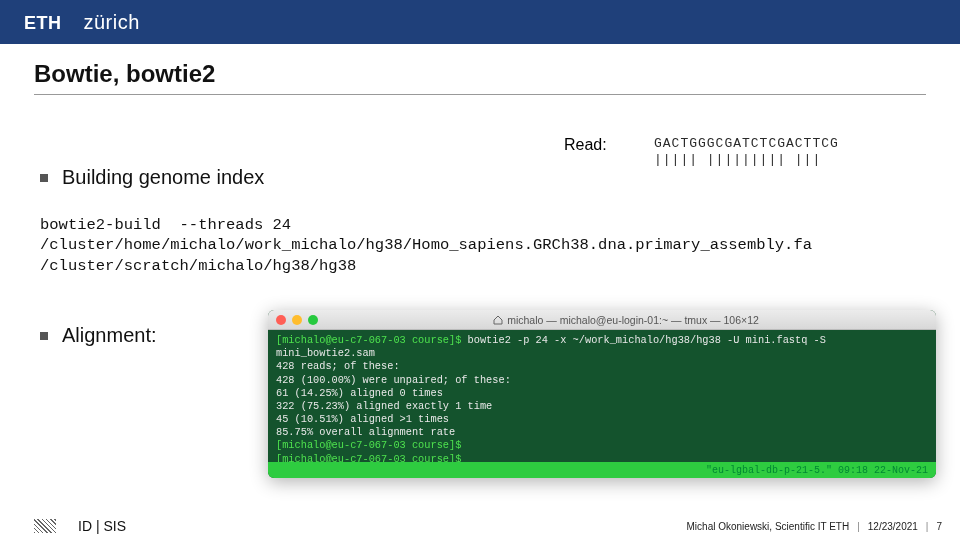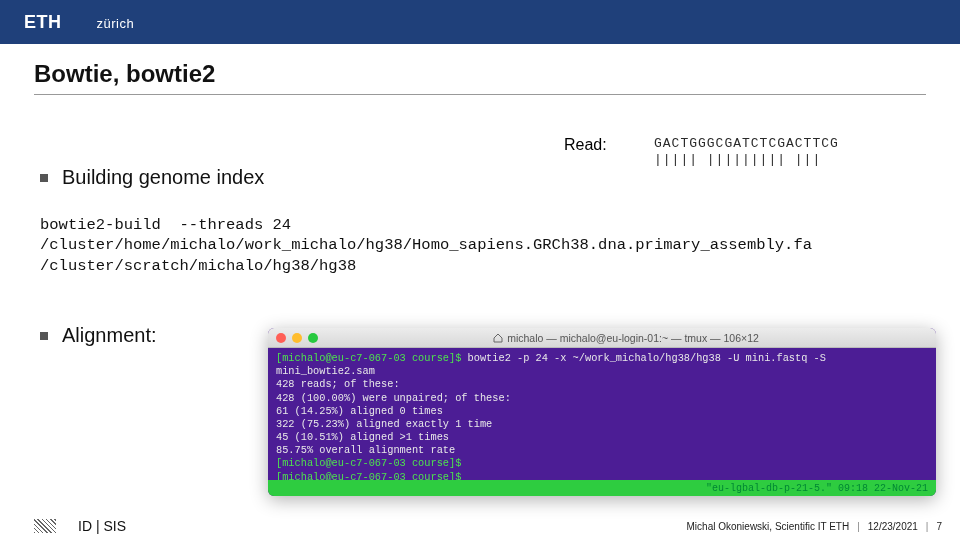--- a/index.html
+++ b/index.html
@@ -1,34 +1,34 @@
 <!DOCTYPE html>
 <html><head>
 <meta charset="utf-8">
 <style>
   * { box-sizing: border-box; margin: 0; padding: 0; }
   html, body { width: 960px; height: 540px; font-family: Arial, Helvetica, sans-serif; background: #fff; overflow: hidden; }
   .slide { position: relative; width: 960px; height: 540px; }
   .topbar { position: absolute; left: 0; top: 0; width: 960px; height: 44px; background: #1f407a; display: flex; align-items: center; padding-left: 24px; }
   .topbar .eth { color: #fff; font-weight: 700; font-size: 18px; letter-spacing: 0.5px; display: flex; align-items: baseline; gap: 20px; }
-  .topbar .eth .zur { font-weight: 400; font-size: 13px; margin-left: 15px; }
+  .topbar .eth .zur { font-weight: 400; font-size: 20px; margin-left: 2px; }
   .slide-title { position: absolute; left: 34px; top: 60px; font-size: 24px; font-weight: 700; color: #111; }
   .title-underline { position: absolute; left: 34px; right: 34px; top: 94px; height: 1px; background: #999; }
   .bullet-row { display: flex; align-items: center; gap: 14px; }
   .bullet-row .sq { width: 8px; height: 8px; background: #555; }
   .bullet-row .txt { font-size: 20px; color: #111; }
   .b1 { position: absolute; left: 40px; top: 166px; }
   .read-ref { position: absolute; left: 564px; top: 136px; width: 376px; }
   .rr-row { display: flex; }
   .rr-label { width: 90px; font-size: 16px; color: #000000; font-family: Arial, sans-serif; }
   .rr-seq { font-family: "Courier New", monospace; font-size: 13px; letter-spacing: 1px; color: #2a2a2a; }
   .rr-ticks { padding-left: 90px; font-family: "Courier New", monospace; font-size: 13px; letter-spacing: 1px; color: #2a2a2a; line-height: 0.9; }
   .codeblock { position: absolute; left: 40px; top: 215px; right: 30px; font-family: "Courier New", monospace; font-size: 15.5px; color: #111; line-height: 1.32; white-space: pre; }
   .b2 { position: absolute; left: 40px; top: 324px; }
-  .termwin { position: absolute; left: 268px; top: 328px; width: 668px; height: 168px; background: #4c1d95; border-radius: 6px; box-shadow: 0 4px 18px rgba(0,0,0,0.3); overflow: hidden; }
+  .termwin { position: absolute; left: 268px; top: 310px; width: 668px; height: 168px; background: #14532d; border-radius: 6px; box-shadow: 0 4px 18px rgba(0,0,0,0.3); overflow: hidden; }
   .term-titlebar { height: 20px; background: linear-gradient(#ececec,#d8d8d8); display: flex; align-items: center; padding: 0 8px; gap: 6px; border-bottom: 1px solid #bbb; }
   .dot { width: 10px; height: 10px; border-radius: 50%; }
   .dot.r { background: #ff5f56; }
   .dot.y { background: #ffbd2e; }
   .dot.g { background: #27c93f; }
   .term-title { flex: 1; text-align: center; font-size: 10.5px; color: #555; display: flex; align-items: center; justify-content: center; gap: 4px; }
   .term-title .home-icon { width: 10px; height: 10px; display: inline-block; }
   .term-body { padding: 4px 8px 4px 8px; font-family: "Menlo","Courier New",monospace; font-size: 10.3px; line-height: 1.28; }
   .tgreen { color: #4ee24e; }
   .twhite { color: #e8e8e8; }

